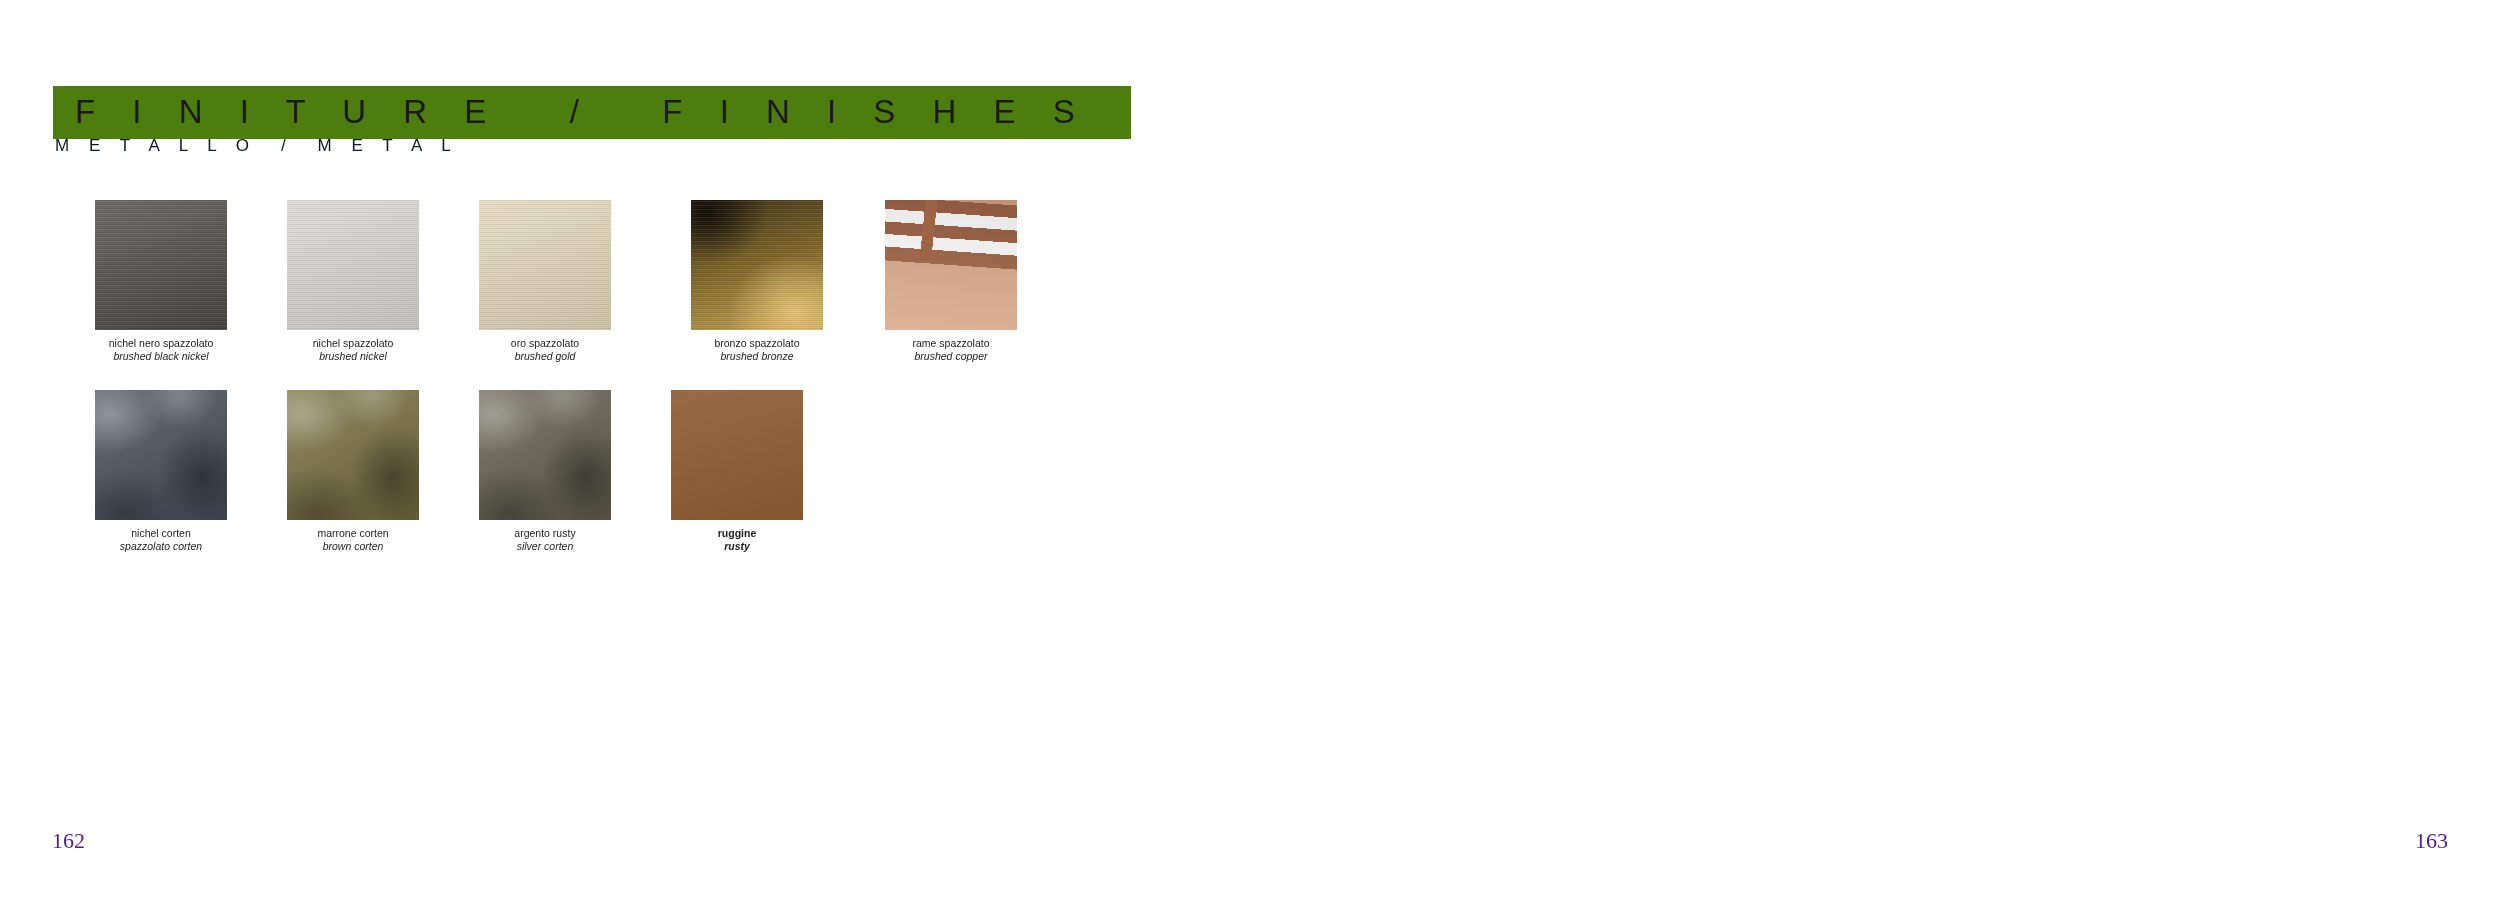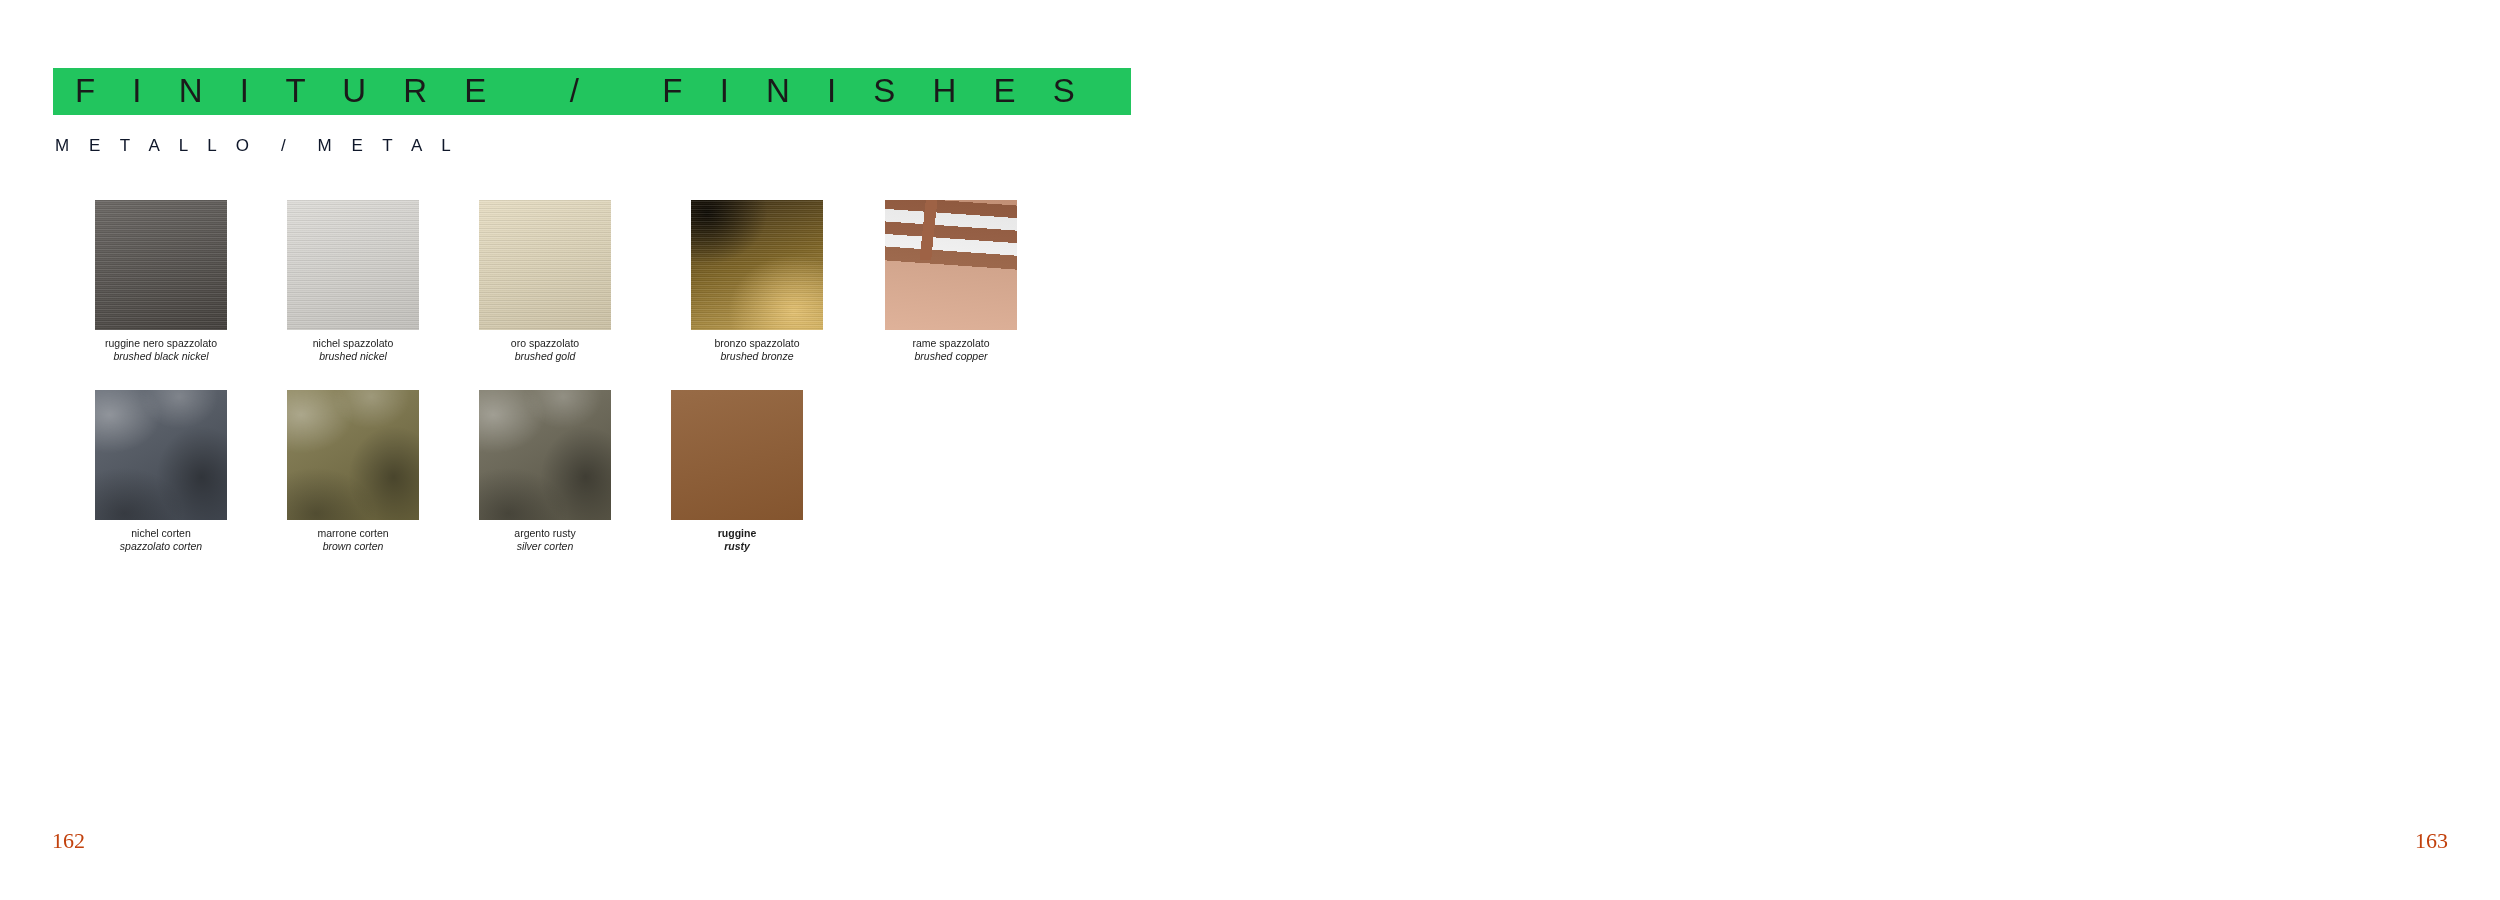--- a/index.html
+++ b/index.html
@@ -29,24 +29,24 @@
     height: 900px;
     width: 1250px;
   }
   .page-left  { left: 0; }
   .page-right { left: 1250px; }
 
   
   .title-bar {
     position: absolute;
     left: 53px;
-    top: 68px;
+    top: 86px;
     width: 1078px;
-    height: 47px;
-    background: #22c55e;
+    height: 53px;
+    background: #4d7c0f;
   }
   .title-bar .title-text {
     position: absolute;
     left: 22px;
     top: 50%;
     transform: translateY(-52%);
     font-size: 33px;
     letter-spacing: 14px;
     font-weight: 400;
     color: #1a1a1a;
@@ -106,21 +106,21 @@
     display: block;
     font-style: italic;
   }
 
   
   .page-number {
     position: absolute;
     bottom: 46px;
     font-family: "Liberation Serif", serif;
     font-size: 22px;
-    color: #c2410c;
+    color: #4c1d95;
   }
   .page-number-left  { left: 52px; }
   .page-number-right { right: 52px; }
 
   
   .tx { position: absolute; inset: 0; }
 
   
   .brushed::after {
     content: "";
@@ -159,21 +159,21 @@
       <div class="title-text">F I N I T U R E   /   F I N I S H E S</div>
     </div>
 
     <div class="subtitle">M E T A L L O  /  M E T A L</div>
 
     <div class="swatch-grid grid-left" id="grid-left">
         <div class="swatch-row">
           <div class="swatch-cell" style="left: 0px;">
             <div class="swatch-tile brushed" style="background-color: rgb(75, 71, 67); background-image: linear-gradient(160deg, rgba(255, 255, 255, 0.18), rgba(0, 0, 0, 0.1));"></div>
             <div class="swatch-label">
-              <span class="it">ruggine nero spazzolato</span>
+              <span class="it">nichel nero spazzolato</span>
               <span class="en">brushed black nickel</span>
             </div>
           </div>
           <div class="swatch-cell" style="left: 192px;">
             <div class="swatch-tile brushed" style="background-color: rgb(216, 214, 209); background-image: linear-gradient(160deg, rgba(255, 255, 255, 0.18), rgba(0, 0, 0, 0.1));"></div>
             <div class="swatch-label">
               <span class="it">nichel spazzolato</span>
               <span class="en">brushed nickel</span>
             </div>
           </div>

